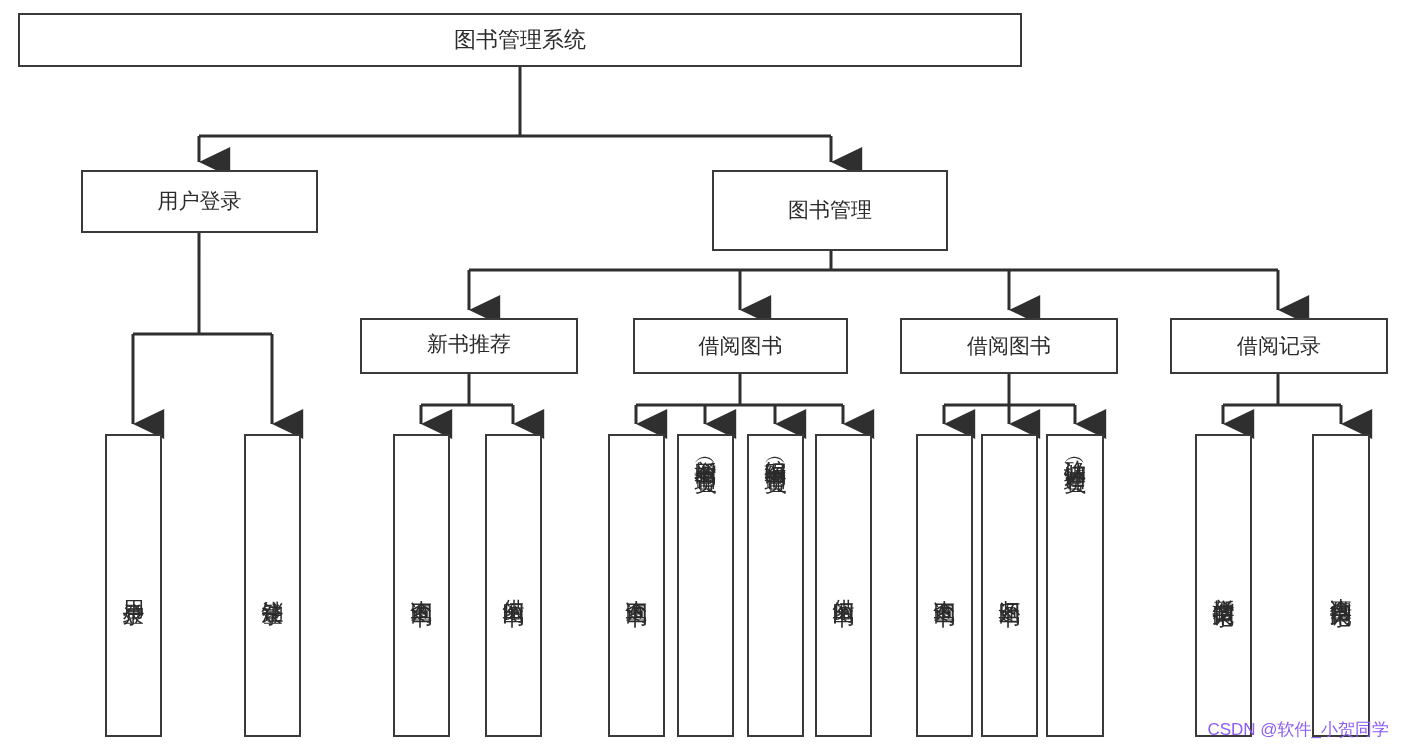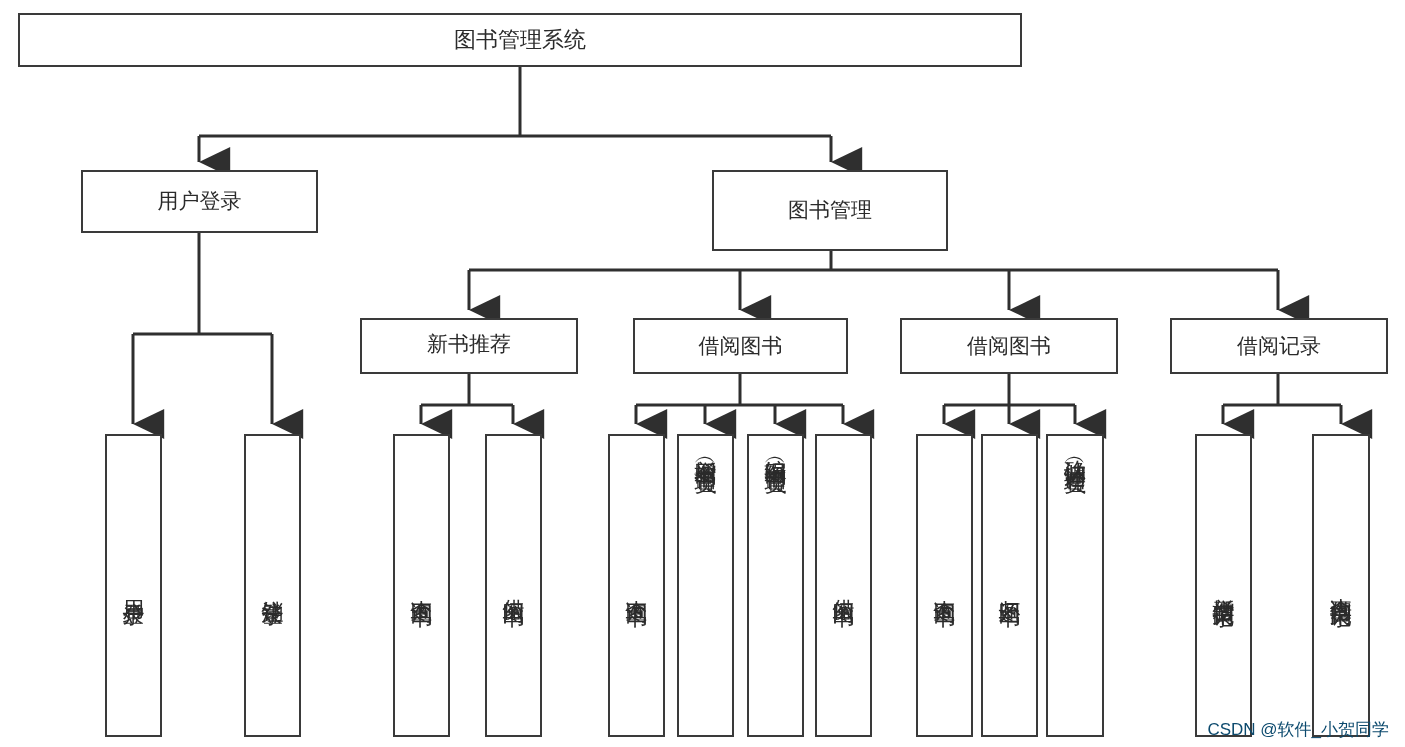--- a/index.html
+++ b/index.html
@@ -67,21 +67,21 @@
   }
   .node.vert.centered {
     align-items: center;
     padding-top: 0;
   }
   #watermark {
     position: absolute;
     right: 16px;
     bottom: 6px;
     font-size: 17px;
-    color: #0c4a6e;
+    color: #8b5cf6;
     z-index: 5;
     white-space: nowrap;
     font-family: "Liberation Sans", "DejaVu Sans", sans-serif;
   }
 </style>
 </head>
 <body>
 
 <div id="canvas">
 

